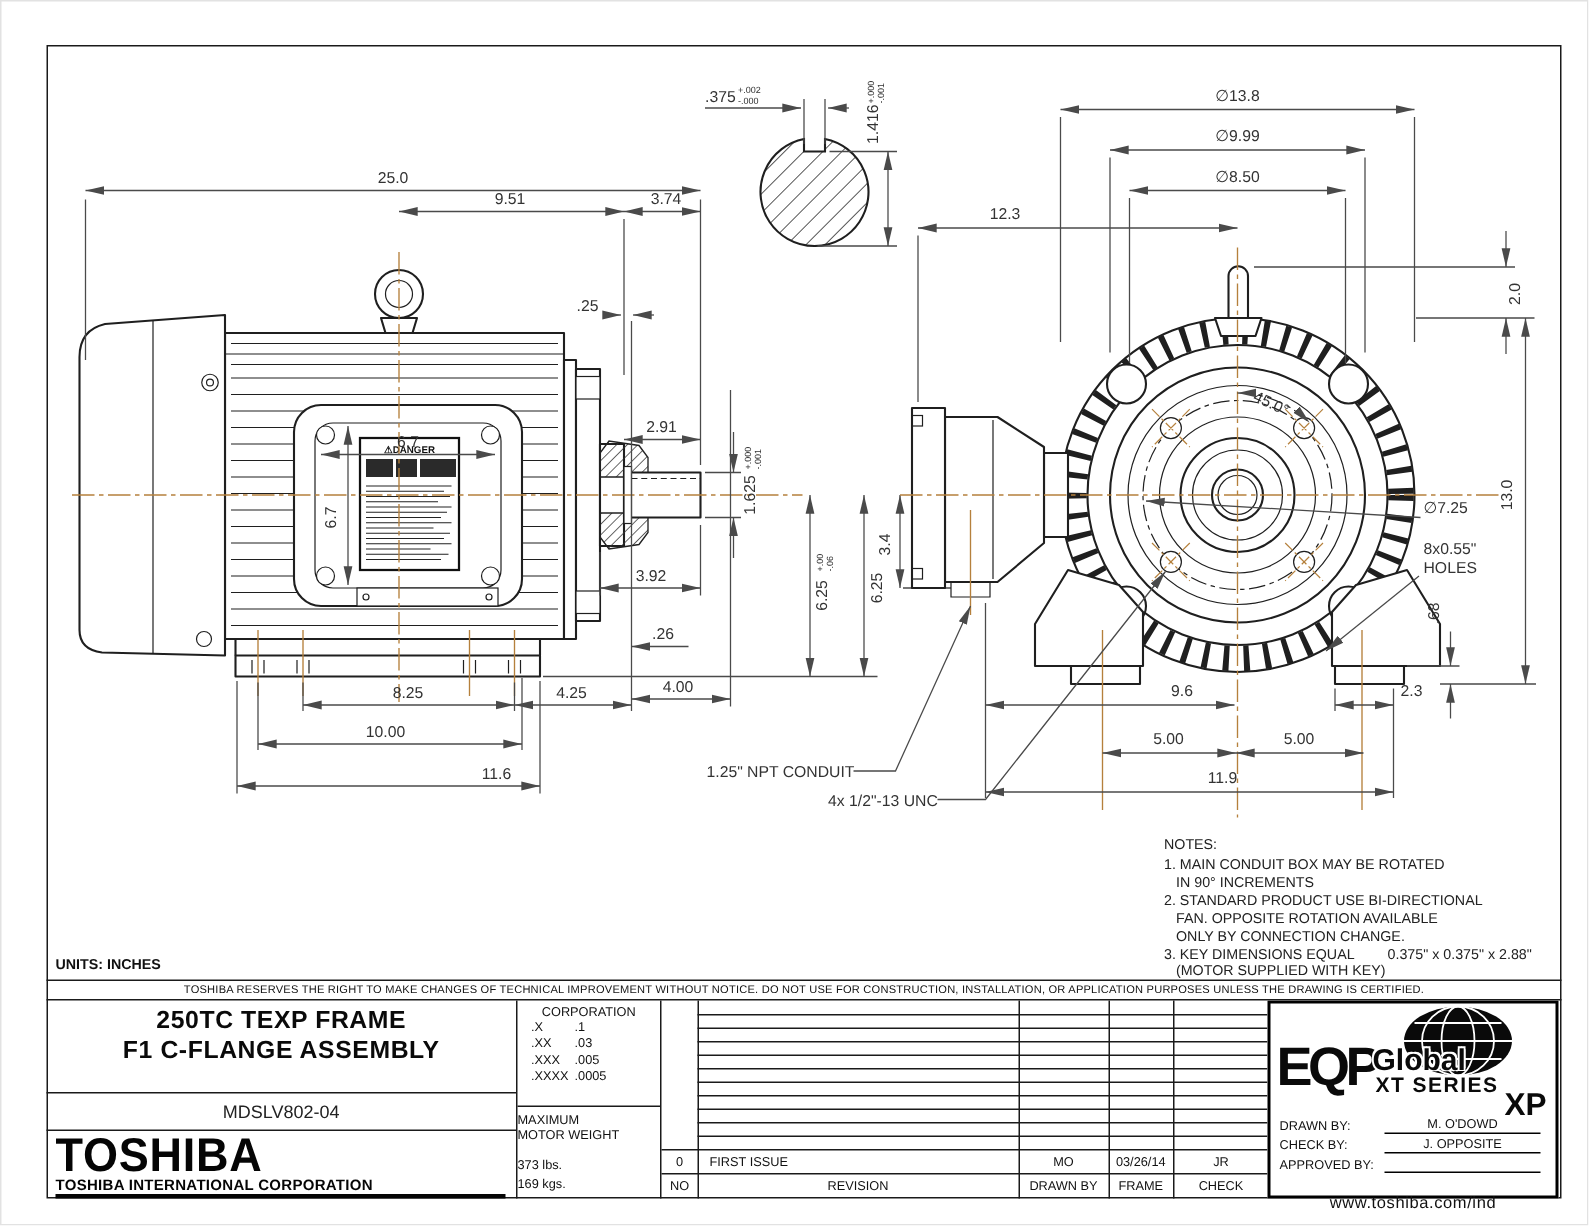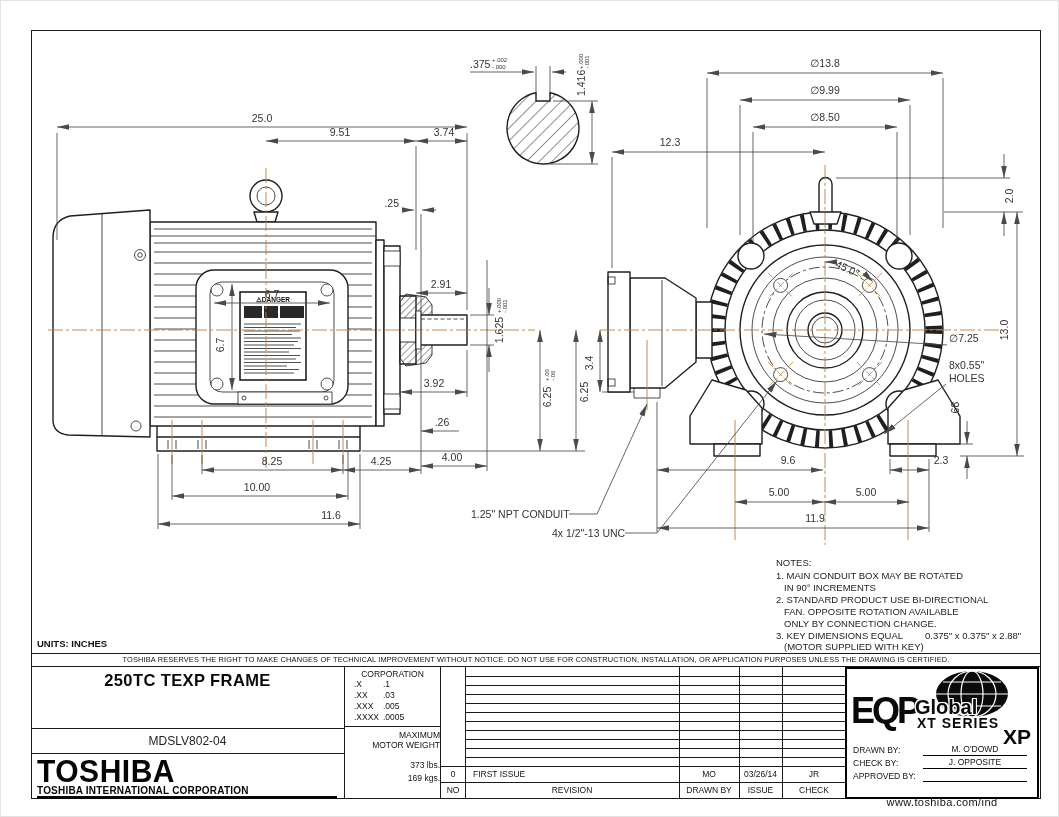--- a/index.html
+++ b/index.html
@@ -33,21 +33,21 @@
     text-align:center;font-size:12px;color:#222;padding-top:5px;height:25px;}
   .tb-logocell{position:absolute;left:0;top:86px;width:100%;border-top:1.4px solid #1a1a1a;height:30px;}
   .toshiba-big{position:absolute;left:6px;top:0px;font-size:30px;font-weight:900;color:#050505;
     letter-spacing:.5px;transform:scaleY(1.05);}
   .toshiba-corp{position:absolute;left:6px;top:31px;font-size:10px;font-weight:800;color:#050505;letter-spacing:.2px;}
   .toshiba-bar{position:absolute;left:6px;top:41.5px;width:300px;height:3.5px;background:#050505;}
   .col2{position:absolute;left:344px;top:667px;width:96px;height:132px;border-left:1.4px solid #1a1a1a;}
   .tol-h{text-align:center;font-size:8.5px;color:#111;padding-top:2px;}
   .tol-row{display:flex;font-size:8.5px;color:#111;line-height:11px;}
   .tol-row .p{width:38px;padding-left:9px;}
-  .wt{border-top:1.4px solid #1a1a1a;margin-top:3px;text-align:right;font-size:8.5px;color:#111;line-height:10px;padding-top:3px;}
+  .wt{border-top:1.4px solid #1a1a1a;margin-top:14px;text-align:left;font-size:8.5px;color:#111;line-height:10px;padding-top:3px;}
   .wt .v1{margin-top:10px;}
   .wt .v2{margin-top:3px;}
   .col3{position:absolute;left:440px;top:667px;width:405px;height:132px;border-left:1.4px solid #1a1a1a;font-size:8.5px;color:#111;}
   .c3v{position:absolute;top:0;bottom:0;width:0;border-left:1px solid #1a1a1a;}
   .c3h{position:absolute;left:24px;right:0;height:0;border-top:1px solid #1a1a1a;}
   .c3row{position:absolute;left:0;right:0;height:16px;border-top:1px solid #1a1a1a;}
   .c3row .cell{position:absolute;top:0;height:100%;line-height:15px;text-align:center;}
   .col4{position:absolute;left:845px;top:667px;width:194px;height:132px;border:2.2px solid #000;background:#fff;}
   .glogo{position:absolute;left:0;top:0;width:100%;height:72px;}
   .eqp{position:absolute;left:4px;top:21px;font-size:36px;font-weight:900;color:#0a0a0a;letter-spacing:-3px;}
@@ -310,20 +310,21 @@
       <text class="nt" x="784" y="650">(MOTOR SUPPLIED WITH KEY)</text>
     </g>
   </svg>
 
   <div class="units">UNITS: INCHES</div>
   <div class="disclaimer">TOSHIBA RESERVES THE RIGHT TO MAKE CHANGES OF TECHNICAL IMPROVEMENT WITHOUT NOTICE. DO NOT USE FOR CONSTRUCTION, INSTALLATION, OR APPLICATION PURPOSES UNLESS THE DRAWING IS CERTIFIED.</div>
 
   <div class="col1">
     <div class="tb-title">
       <div>250TC TEXP FRAME</div>
+      <div>F1 C-FLANGE ASSEMBLY</div>
     </div>
     <div class="tb-numcell">MDSLV802-04</div>
     <div class="tb-logocell">
       <div class="toshiba-big">TOSHIBA</div>
       <div class="toshiba-corp">TOSHIBA INTERNATIONAL CORPORATION</div>
       <div class="toshiba-bar"></div>
     </div>
   </div>
 
   <div class="col2">
@@ -371,21 +372,21 @@
       <div class="cell" style="left:0;width:24px;">0</div>
       <div class="cell" style="left:24px;width:214px;text-align:left;padding-left:8px;">FIRST ISSUE</div>
       <div class="cell" style="left:238px;width:60px;">MO</div>
       <div class="cell" style="left:298px;width:43px;">03/26/14</div>
       <div class="cell" style="left:341px;width:64px;">JR</div>
     </div>
     <div class="c3row" style="top:115px;height:17px;">
       <div class="cell" style="left:0;width:24px;">NO</div>
       <div class="cell" style="left:24px;width:214px;">REVISION</div>
       <div class="cell" style="left:238px;width:60px;">DRAWN BY</div>
-      <div class="cell" style="left:298px;width:43px;">ISSUE</div>
+      <div class="cell" style="left:298px;width:43px;">FRAME</div>
       <div class="cell" style="left:341px;width:64px;">CHECK</div>
     </div>
   </div>
 
   <div class="col4">
     <div class="glogo">
       <svg style="position:absolute;left:88px;top:1px;" width="74" height="48" viewBox="0 0 74 48">
         <ellipse cx="37" cy="24" rx="36" ry="23" fill="#0a0a0a"></ellipse>
         <ellipse cx="37" cy="24" rx="24" ry="23" fill="none" stroke="#fff" stroke-width="1.2"></ellipse>
         <ellipse cx="37" cy="24" rx="11" ry="23" fill="none" stroke="#fff" stroke-width="1.2"></ellipse>

